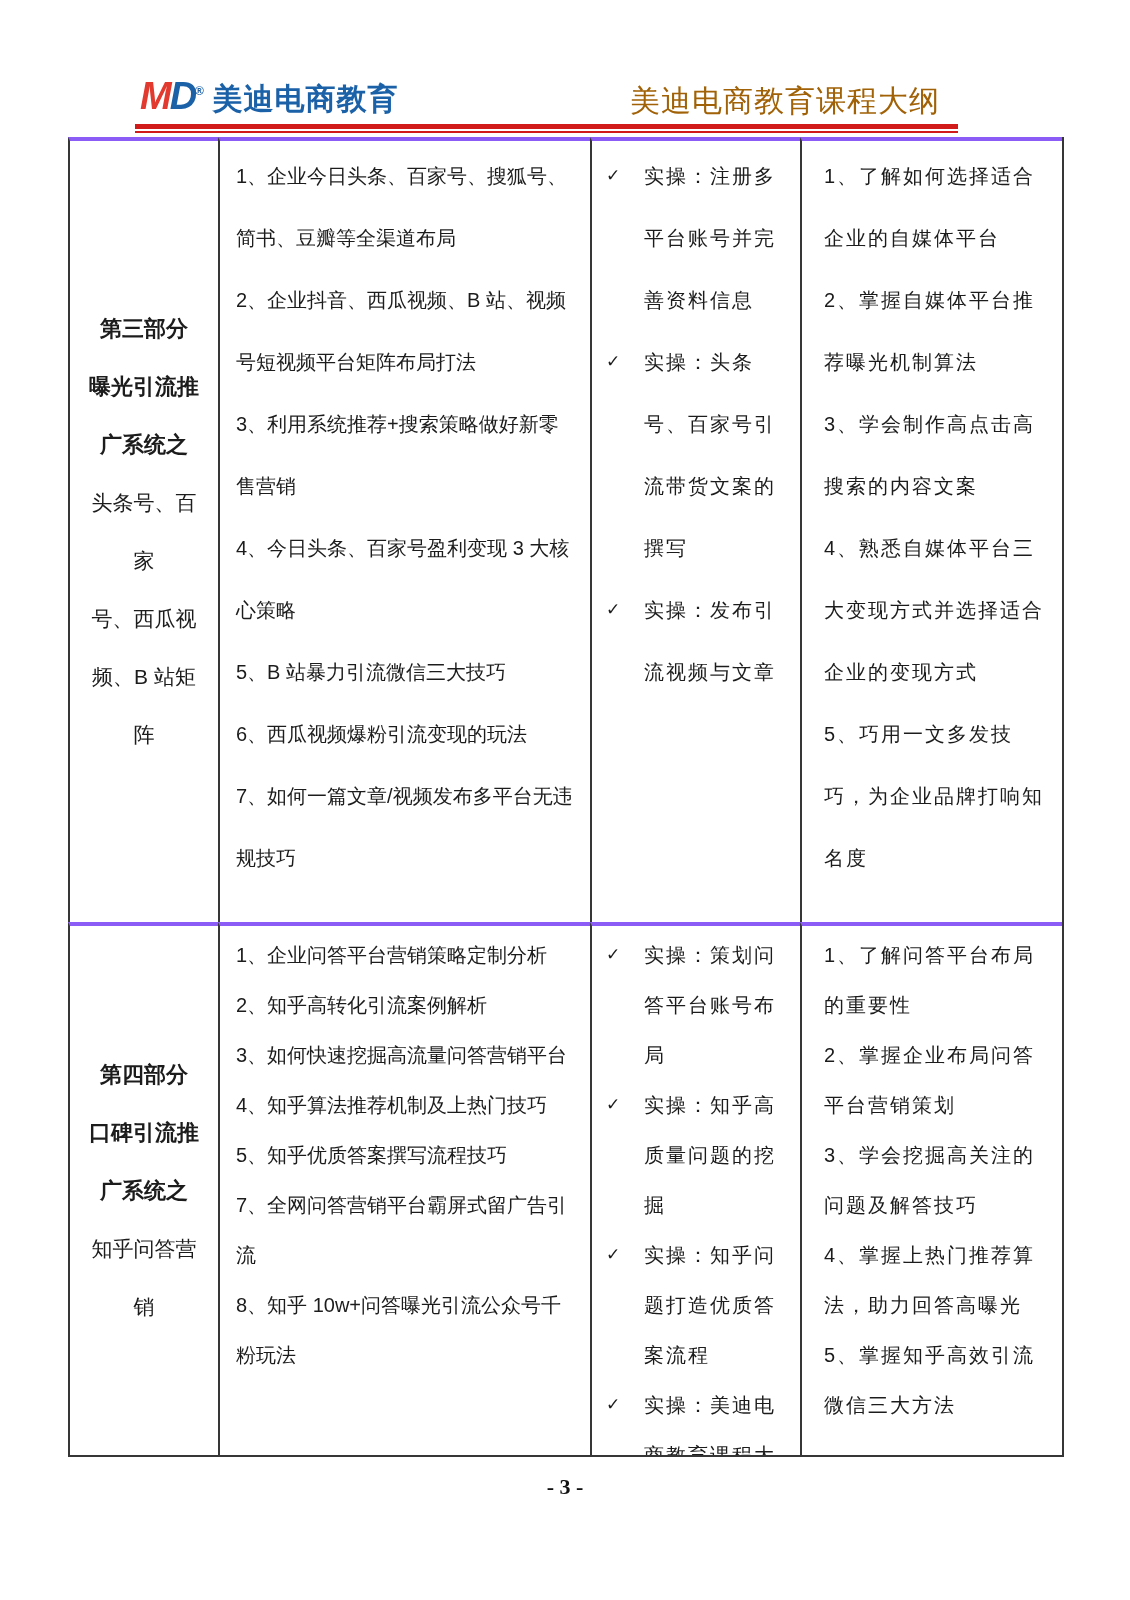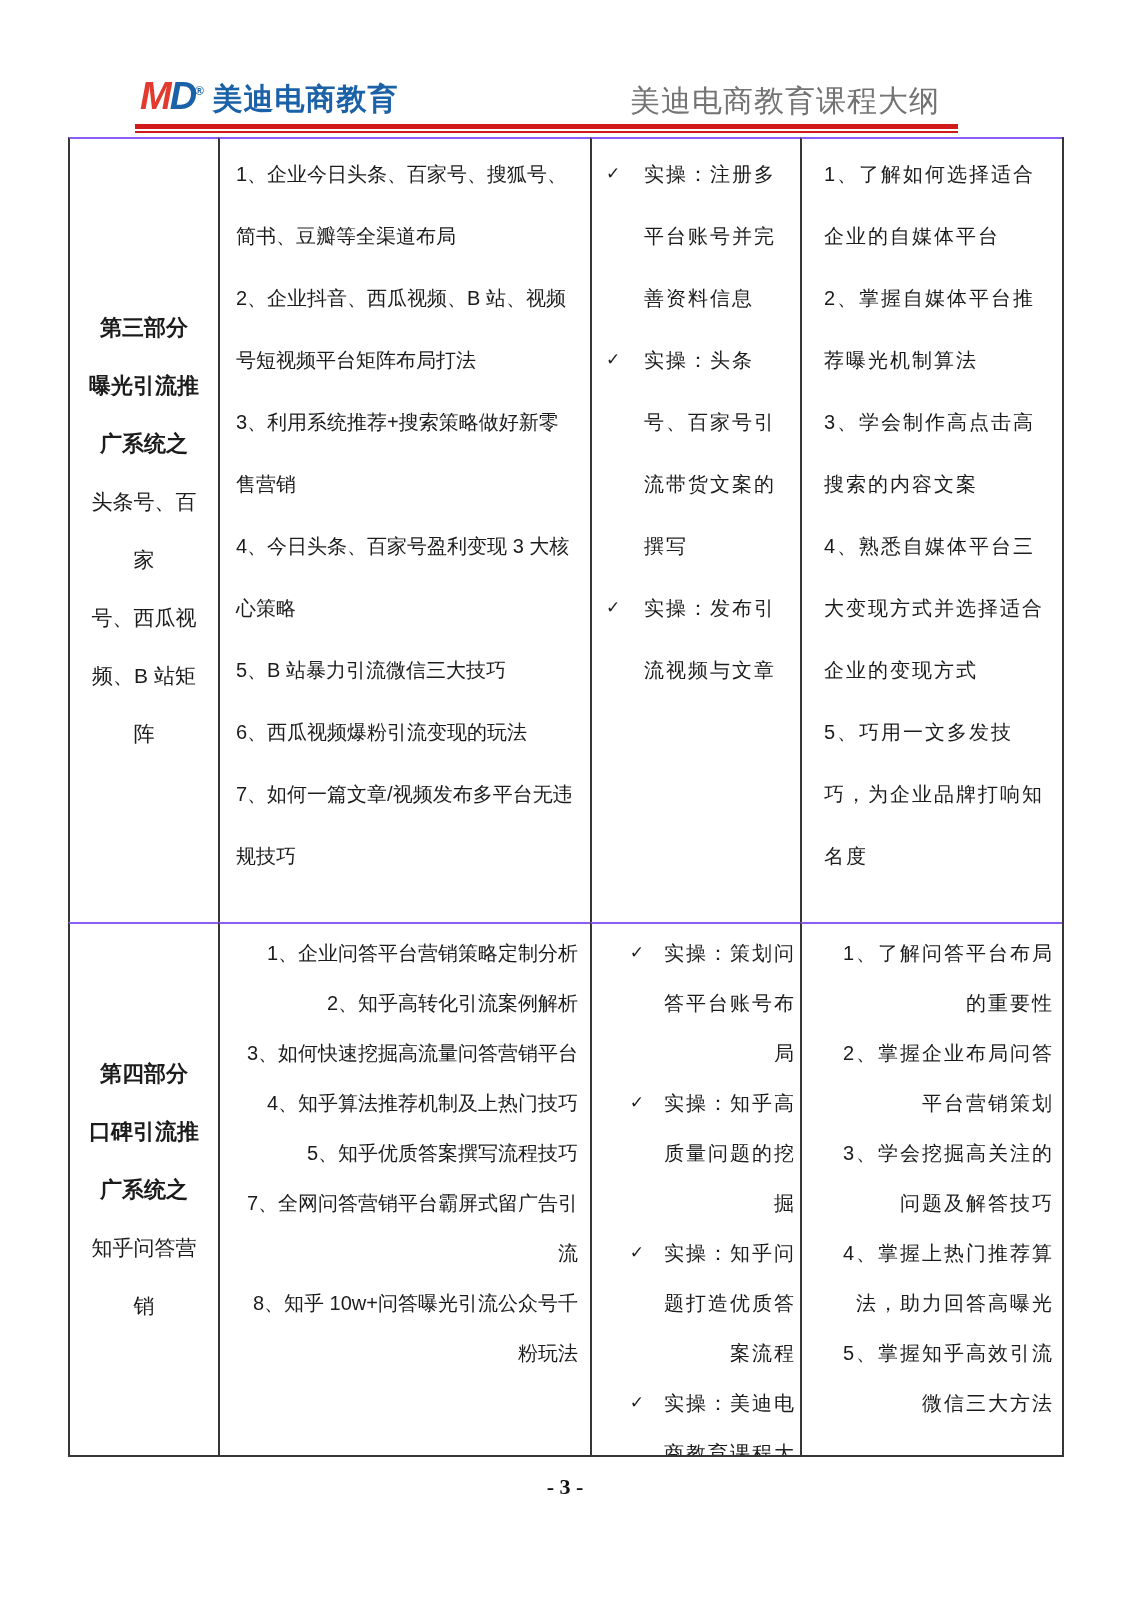--- a/index.html
+++ b/index.html
@@ -12,43 +12,43 @@
     overflow:hidden;
   }
   
   .header{position:absolute;top:70px;left:68px;right:68px;height:56px;}
   .logo{position:absolute;left:72px;bottom:6px;white-space:nowrap;}
   .logo-mark{font-size:38px;font-weight:900;font-style:italic;letter-spacing:-2px;}
   .logo-m{color:#e23a2e;}
   .logo-d{color:#1b61a7;}
   .logo-reg{font-size:12px;color:#1b61a7;vertical-align:super;font-style:normal;}
   .brand-text{font-size:30px;font-weight:700;color:#1b61a7;margin-left:6px;letter-spacing:1px;}
-  .doc-title{position:absolute;right:122px;bottom:4px;font-size:30px;font-weight:400;color:#737373;letter-spacing:1px;}
+  .doc-title{position:absolute;right:122px;bottom:4px;font-size:30px;font-weight:400;color:#a16207;letter-spacing:1px;}
   .red-rule{position:absolute;left:135px;top:124px;width:823px;}
   .red-rule .thick{height:5px;background:#d11a1a;}
   .red-rule .thin{height:2px;background:#d11a1a;margin-top:2px;}
   
   .course-table{
     position:absolute;left:68px;top:137px;width:994px;
     display:grid;
     grid-template-columns:150px 372px 210px 262px;
     grid-template-rows:785px 533px;
     border-right:2px solid #363636;
     border-bottom:2px solid #363636;
     font-size:20px;
   }
-  .cell{border-left:2px solid #363636;border-top:2px solid #8b5cf6;box-sizing:border-box;overflow:hidden;}
+  .cell{border-left:2px solid #363636;border-top:4px solid #8b5cf6;box-sizing:border-box;overflow:hidden;}
   .cell-part{display:flex;flex-direction:column;justify-content:center;text-align:center;padding:0 12px;}
   .part-line{line-height:58px;font-size:21px;}
   .part-line.bold{font-weight:800;font-size:22px;}
   .cell-content{padding:4px 12px 0 16px;}
   .cell-practice{padding:4px 4px 0 14px;}
   .cell-outcome{padding:4px 8px 0 22px;letter-spacing:2px;}
   .row1 .item, .row1 .p-text, .row1 .p-check{line-height:62px;}
-  .row2 .item, .row2 .p-text, .row2 .p-check{line-height:50px;text-align:right;}
+  .row2 .item, .row2 .p-text, .row2 .p-check{line-height:50px;}
   .practice{display:flex;align-items:flex-start;}
   .p-check{width:38px;flex:0 0 38px;font-size:17px;color:#1c1c1c;}
   .p-text{flex:1;letter-spacing:2px;}
   
   .page-number{
     position:absolute;left:0;right:0;top:1474px;
     text-align:center;
     font-family:"Liberation Serif",serif;
     font-weight:700;font-size:22px;color:#111;
   }

